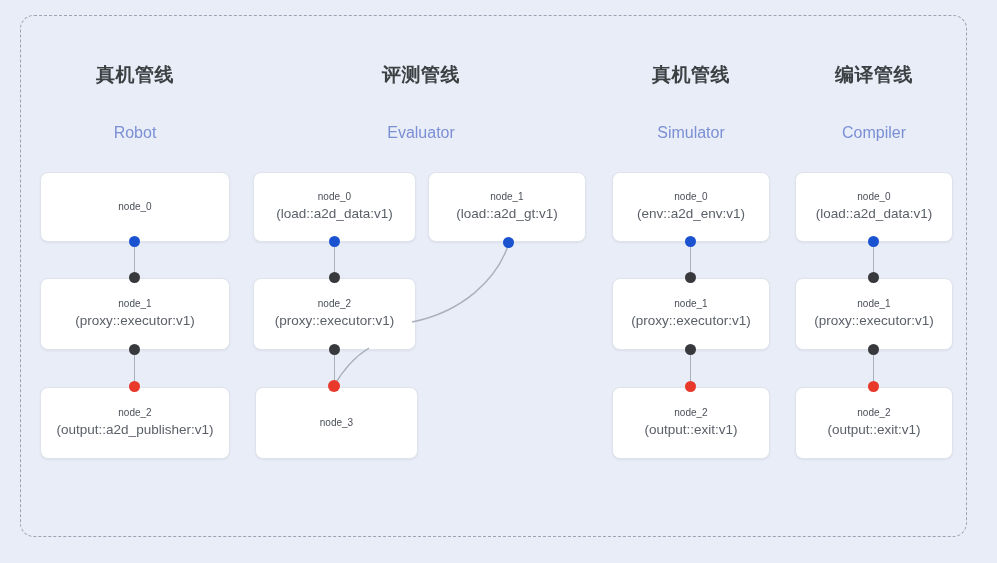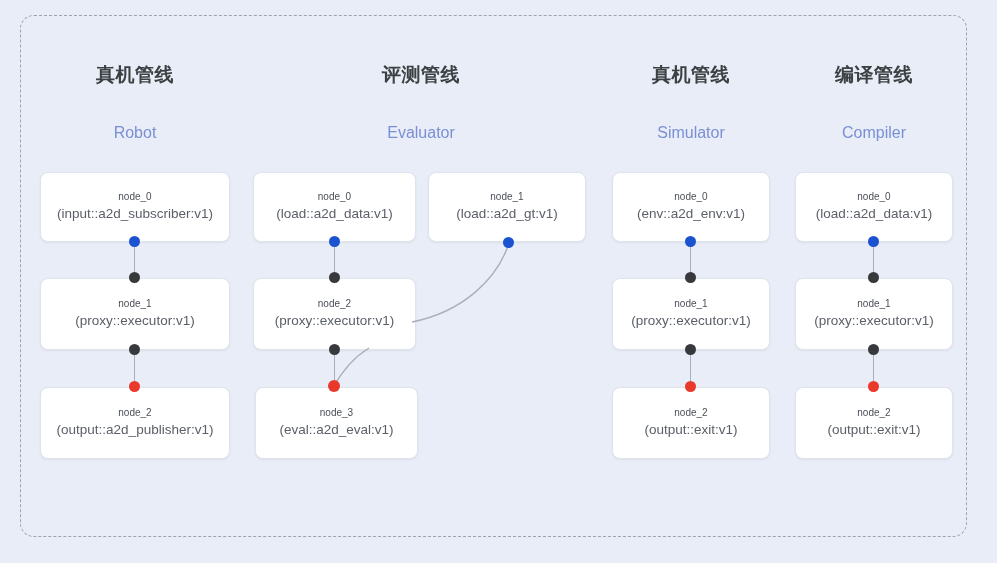--- a/index.html
+++ b/index.html
@@ -111,21 +111,20 @@
   <svg class="edges">
     <path d="M 509 243 C 497 280 462 312 412 322" fill="none" stroke="#a9b0bd" stroke-width="1.4"></path>
     <path d="M 369 348 C 356 356 343 370 334 386" fill="none" stroke="#a9b0bd" stroke-width="1.4"></path>
   </svg>
 
   <div class="col-title-cn" style="left:40px; top:62px; width:190px;">真机管线</div>
   <div class="col-title-en" style="left:40px; top:124px; width:190px;">Robot</div>
 
   <div class="node" style="left:40px; top:172px; width:190px; height:70px;">
     <div class="node-name">node_0</div>
-    <div class="node-type">(input::a2d_subscriber:v1)</div>
   </div>
   <div class="port blue" style="left:129px; top:236px; width:11px; height:11px;"></div>
   <div class="vlink" style="left:134px; top:241px; height:37px;"></div>
   <div class="port black" style="left:129px; top:272px; width:11px; height:11px;"></div>
 
   <div class="node" style="left:40px; top:278px; width:190px; height:72px;">
     <div class="node-name">node_1</div>
     <div class="node-type">(proxy::executor:v1)</div>
   </div>
   <div class="port black" style="left:129px; top:344px; width:11px; height:11px;"></div>
@@ -157,21 +156,20 @@
   <div class="node" style="left:253px; top:278px; width:163px; height:72px;">
     <div class="node-name">node_2</div>
     <div class="node-type">(proxy::executor:v1)</div>
   </div>
   <div class="port black" style="left:329px; top:344px; width:11px; height:11px;"></div>
   <div class="vlink" style="left:334px; top:349px; height:37px;"></div>
   <div class="port red" style="left:328px; top:380px; width:12px; height:12px;"></div>
 
   <div class="node" style="left:255px; top:387px; width:163px; height:72px;">
     <div class="node-name">node_3</div>
-    <div class="node-type">(eval::a2d_eval:v1)</div>
   </div>
 
   <div class="col-title-cn" style="left:596px; top:62px; width:190px;">真机管线</div>
   <div class="col-title-en" style="left:596px; top:124px; width:190px;">Simulator</div>
 
   <div class="node" style="left:612px; top:172px; width:158px; height:70px;">
     <div class="node-name">node_0</div>
     <div class="node-type">(env::a2d_env:v1)</div>
   </div>
   <div class="port blue" style="left:685px; top:236px; width:11px; height:11px;"></div>

